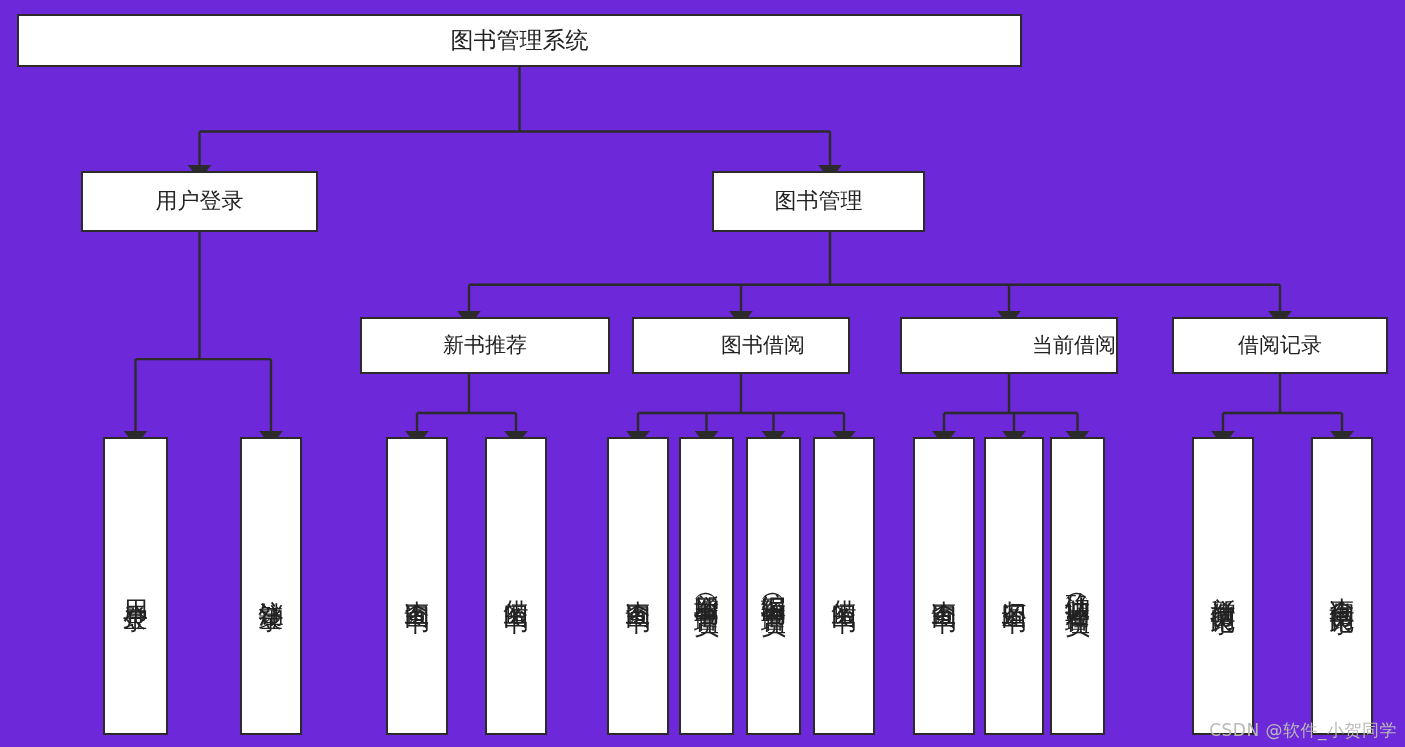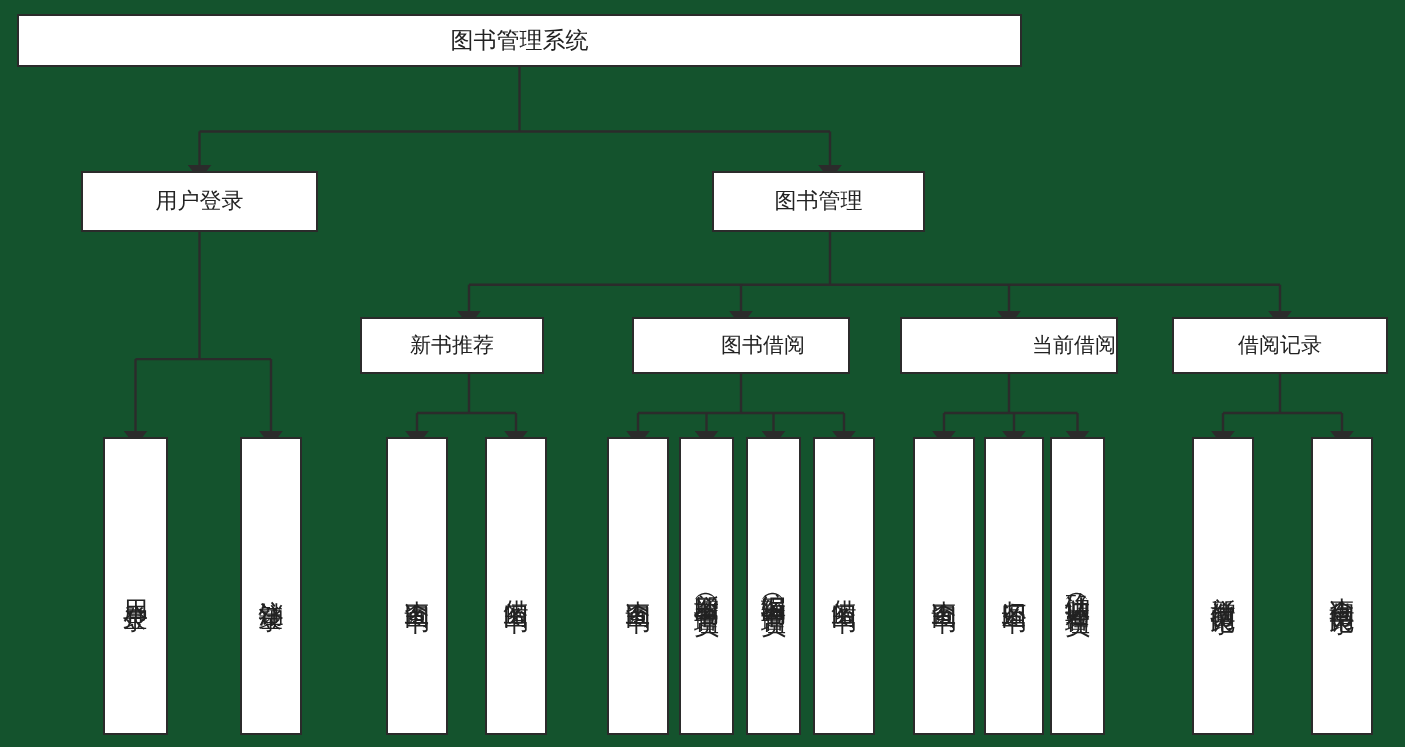--- a/index.html
+++ b/index.html
@@ -11,21 +11,21 @@
     width: 1405px;
     height: 747px;
     font-family: "DejaVu Sans", "Liberation Sans", sans-serif;
     overflow: hidden;
     position: relative;
   }
   #diagram-root {
     position: relative;
     width: 1405px;
     height: 747px;
-    background: #14532d;
+    background: #6d28d9;
   }
   svg.connectors {
     position: absolute;
     left: 0;
     top: 0;
     width: 1405px;
     height: 747px;
     pointer-events: none;
   }
   .node {
@@ -121,21 +121,21 @@
   <div id="node-layer">
       <div class="node root" style="left: 17px; top: 14px; width: 1005px; height: 53px;">
         <span class="node-label">图书管理系统</span>
       </div>
       <div class="node level2" style="left: 81px; top: 171px; width: 237px; height: 61px;">
         <span class="node-label">用户登录</span>
       </div>
       <div class="node level2" style="left: 712px; top: 171px; width: 213px; height: 61px;">
         <span class="node-label">图书管理</span>
       </div>
-      <div class="node level3" style="left: 360px; top: 317px; width: 184px; height: 57px;">
+      <div class="node level3" style="left: 360px; top: 317px; width: 250px; height: 57px;">
         <span class="node-label">新书推荐</span>
       </div>
       <div class="node level3" style="left: 632px; top: 317px; width: 218px; height: 57px; padding-left: 44px;">
         <span class="node-label">图书借阅</span>
       </div>
       <div class="node level3" style="left: 900px; top: 317px; width: 218px; height: 57px; justify-content: flex-end;">
         <span class="node-label">当前借阅</span>
       </div>
       <div class="node level3" style="left: 1172px; top: 317px; width: 216px; height: 57px;">
         <span class="node-label">借阅记录</span>
@@ -174,13 +174,14 @@
         <span class="node-label">确认归还（管理员）</span>
       </div>
       <div class="node leaf" style="left: 1192px; top: 437px; width: 62px; height: 298px;">
         <span class="node-label">新增借阅记录</span>
       </div>
       <div class="node leaf" style="left: 1311px; top: 437px; width: 62px; height: 298px;">
         <span class="node-label">查询借阅记录</span>
       </div>
     </div>
 
+  <div class="watermark">CSDN @软件_小贺同学</div>
 </div>
 
 </body></html>

